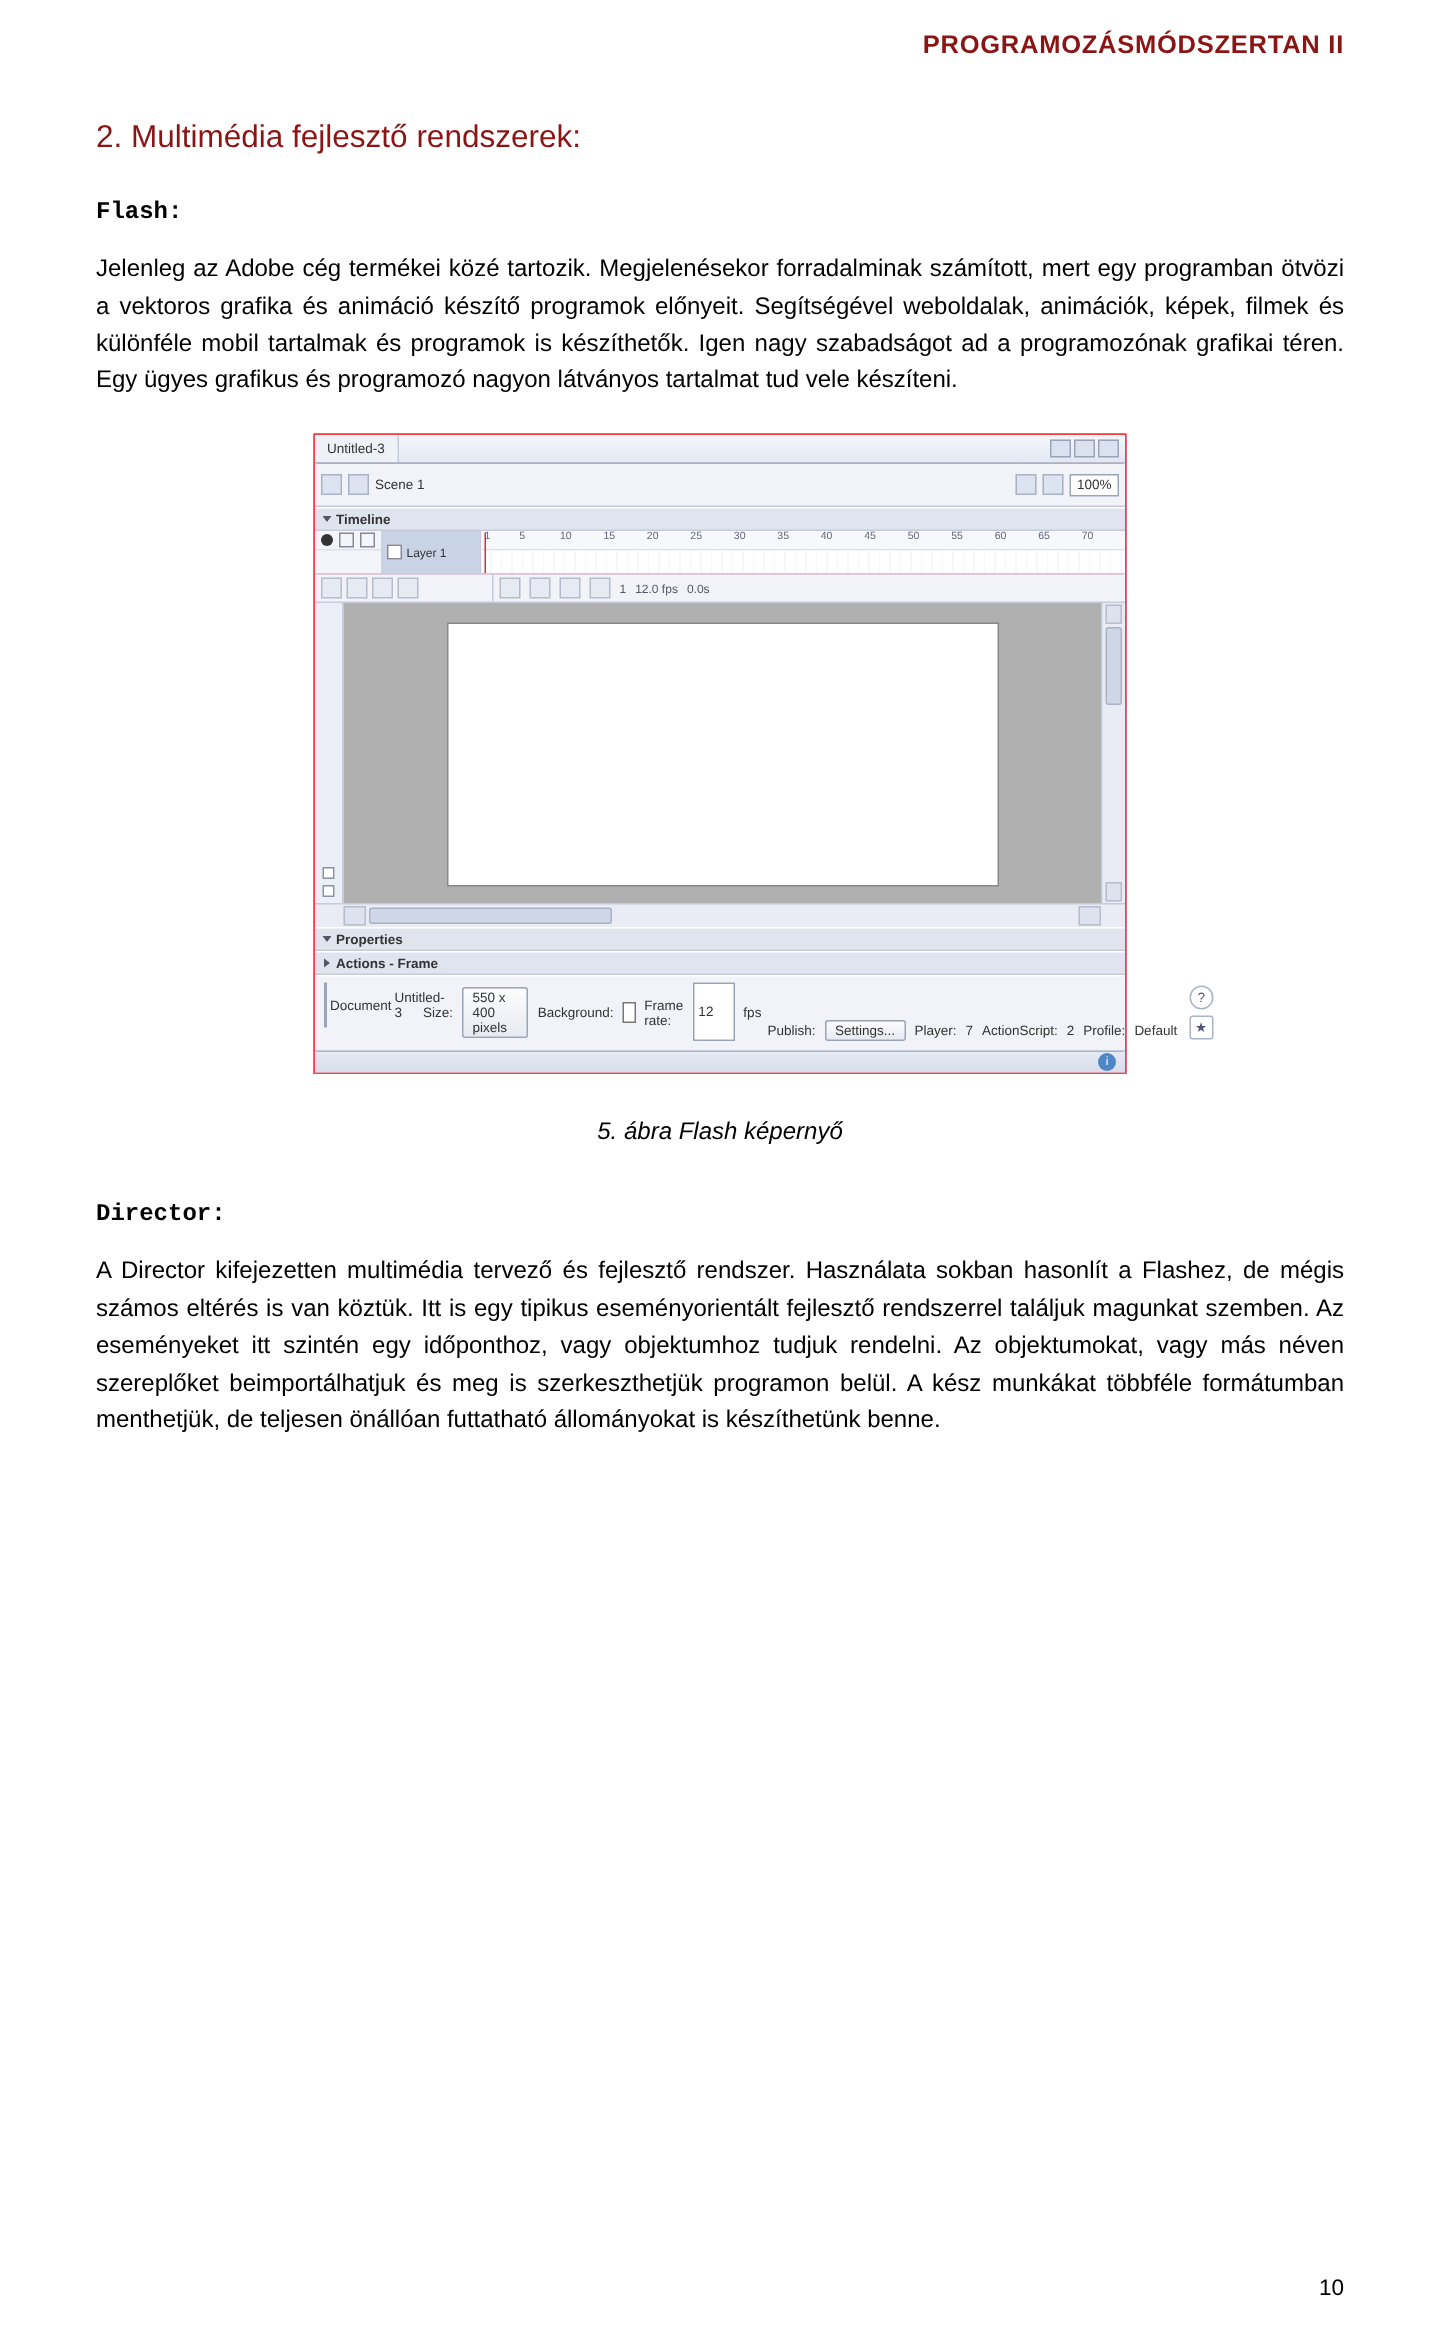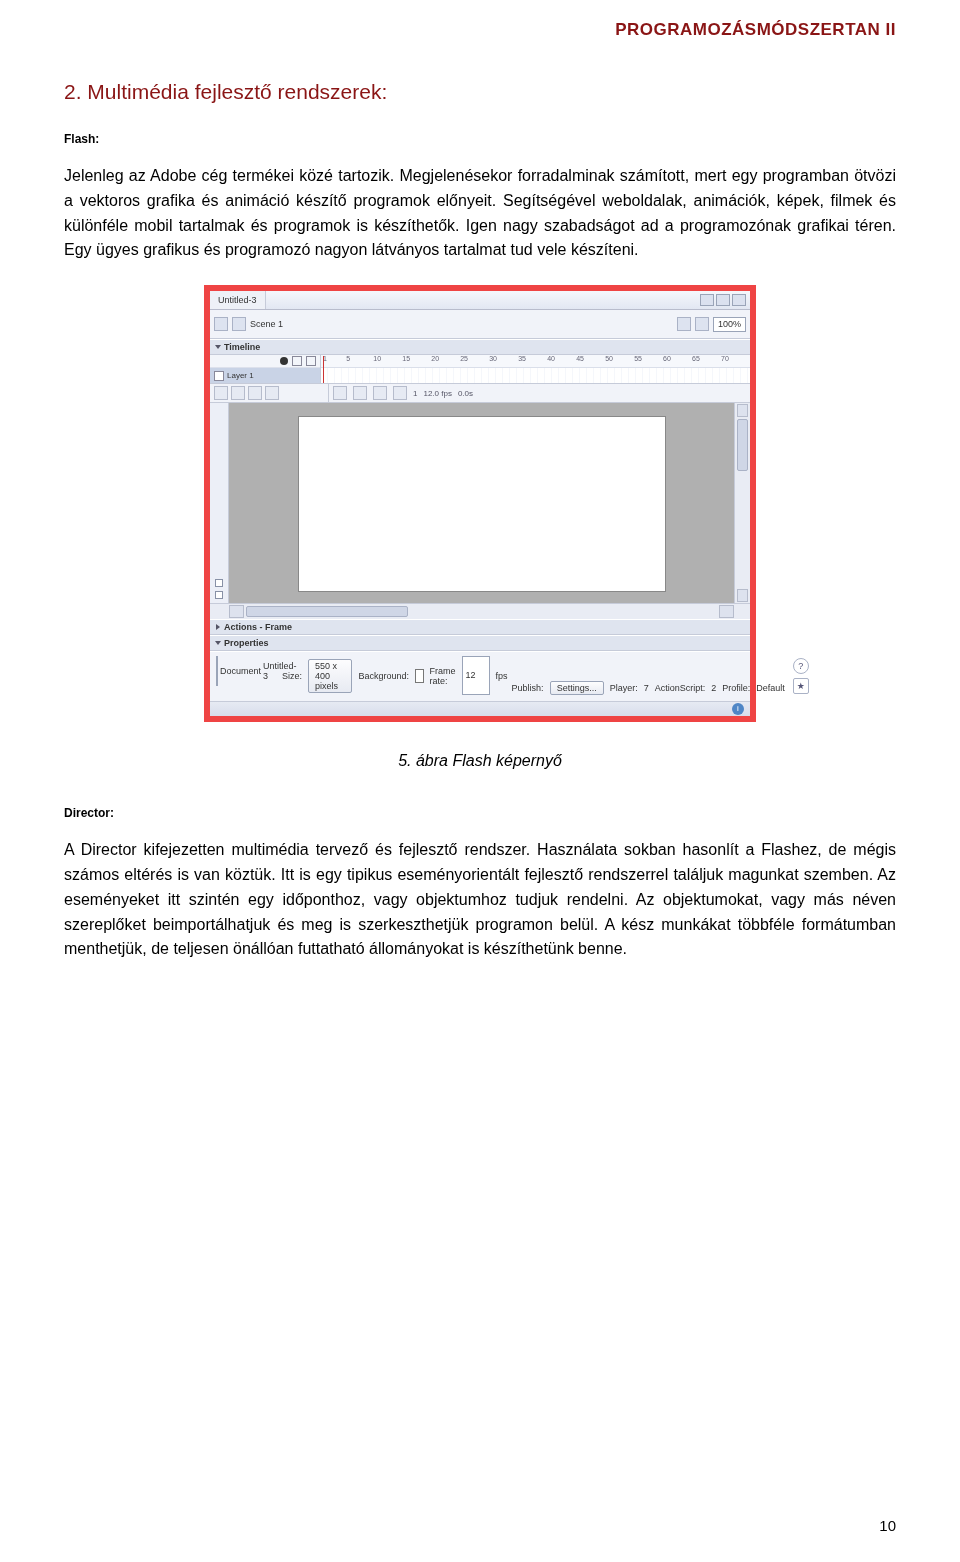--- a/index.html
+++ b/index.html
@@ -26,22 +26,23 @@
     margin-bottom: 40px;
   }
   h2.section {
     color: #8a1515;
     font-size: 21px;
     font-weight: 400;
     margin: 0 0 28px 0;
   }
   .subhead {
     font-weight: 600;
-    font-size: 12px;
+    font-size: 16px;
     margin: 0 0 18px 0;
+    font-family: Liberation Mono, monospace;
   }
   p.body {
     font-size: 16px;
     line-height: 1.55;
     margin: 0 0 22px 0;
     text-align: justify;
   }
   .caption {
     text-align: center;
     font-style: italic;
@@ -55,21 +56,21 @@
     font-size: 15px;
   }
 
   
   .app {
     width: 540px;
     margin: 18px auto 0 auto;
     font-family: Tahoma, Verdana, sans-serif;
     font-size: 9px;
     color: #333;
-    border: 6px solid #ef4444;
+    border: 1px solid #ef4444;
     background: #be185d;
     box-shadow: 0 0 0 1px #fff inset;
   }
   .app .tabbar {
     background: linear-gradient(#f5f7fc, #e2e7f2);
     height: 18px;
     display: flex;
     align-items: stretch;
     border-bottom: 1px solid #b8bccc;
     position: relative;
@@ -144,21 +145,21 @@
   .timeline {
     display: flex;
     background: #f3f5fa;
     height: 28px;
     border-bottom: 1px solid #c6cbd9;
   }
   .timeline .layers {
     width: 110px;
     border-right: 1px solid #c6cbd9;
     display: flex;
-    flex-direction: column;
+    flex-direction: row;
     font-size: 8px;
   }
   .timeline .layers .lhead {
     height: 12px;
     display: flex;
     gap: 4px;
     justify-content: flex-end;
     align-items: center;
     padding: 0 4px;
     border-bottom: 1px solid #dde1ec;
@@ -533,22 +534,22 @@
         <div class="canvas"></div>
       </div>
       <div class="vscroll">
         <div class="thumb"></div>
       </div>
     </div>
     <div class="hscroll">
       <div class="thumb"></div>
     </div>
 
+    <div class="panel-head">Properties</div>
     <div class="panel-head collapsed">Actions - Frame</div>
-    <div class="panel-head">Properties</div>
 
     <div class="props">
       <div class="body">
         <div class="doc">
           <div class="thumb"></div>
           <span>Document</span>
           <span>Untitled-3</span>
         </div>
         <div class="rows">
           <div class="row">

